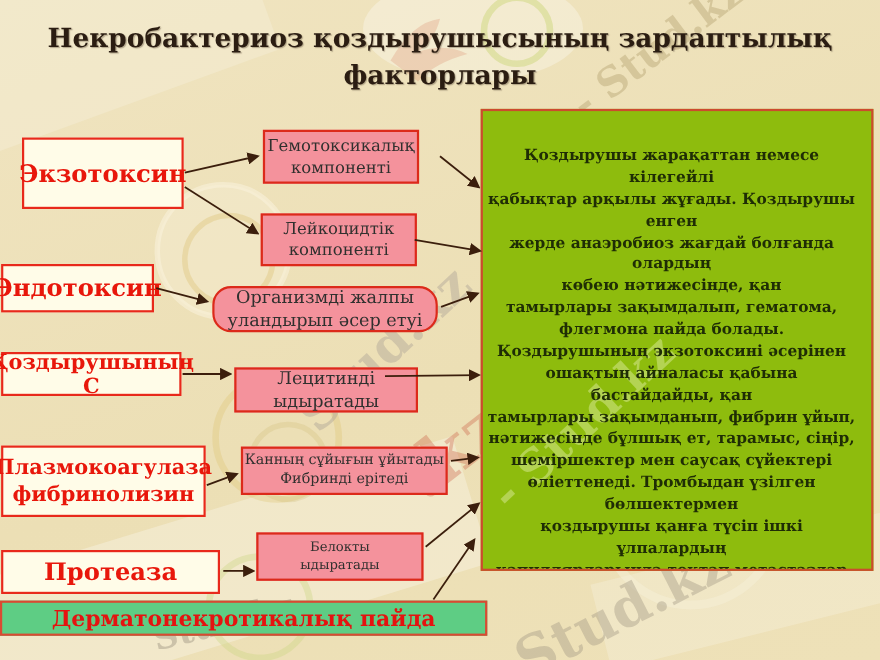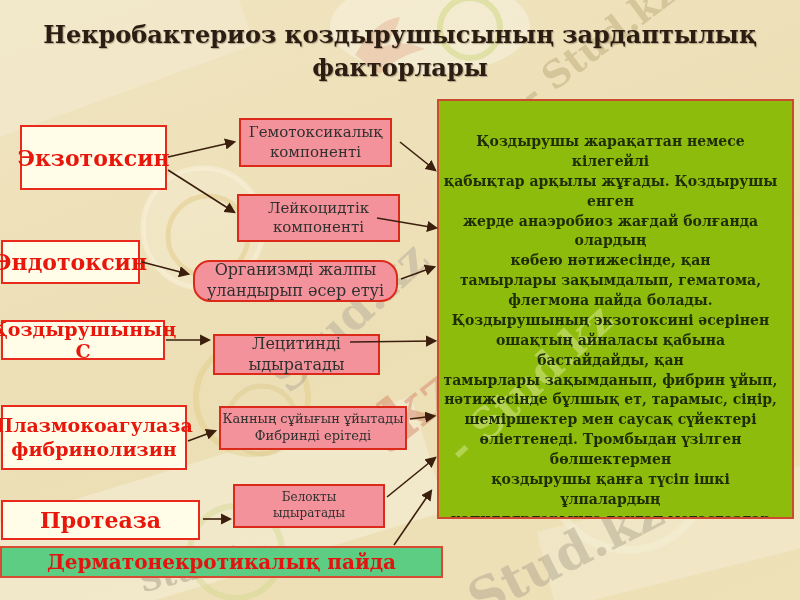--- a/index.html
+++ b/index.html
@@ -32,22 +32,22 @@
   }
   .component {
     background:#f4929c; border:2px solid #dc2a1a;
     color:#30302e; line-height:1.3;
   }
   .f-exo  { left:20px;  top:125px; width:147px; height:65px; font-size:22px; }
   .f-endo { left:1px;   top:240px; width:139px; height:44px; font-size:22px; }
   .f-phos { left:1px;   top:320px; width:164px; height:40px; font-size:19px; }
   .f-plaz { left:1px;   top:405px; width:186px; height:65px; font-size:19px; line-height:1.25; }
   .f-prot { left:1px;   top:500px; width:199px; height:40px; font-size:22px; }
-  .c-hemo { left:239px; top:118px; width:153px; height:49px; font-size:15px; }
-  .c-leuk { left:237px; top:194px; width:163px; height:48px; font-size:15px; }
+  .c-hemo { left:239px; top:118px; width:142px; height:49px; font-size:15px; }
+  .c-leuk { left:237px; top:194px; width:142px; height:48px; font-size:15px; }
   .c-org  { left:193px; top:260px; width:205px; height:42px; font-size:16px;border-radius:17px; }
   .c-lec  { left:213px; top:334px; width:167px; height:41px; font-size:16px; }
   .c-blood{ left:219px; top:406px; width:188px; height:44px; font-size:13px; }
   .c-prot { left:233px; top:484px; width:152px; height:44px; font-size:12px; }
   .desc-box {
     left:437px; top:99px; width:357px; height:420px;
     background:#8ebc0d; border:2px solid #cc4b2e;
     align-items:flex-start; overflow:hidden;
   }
   .desc-text {

